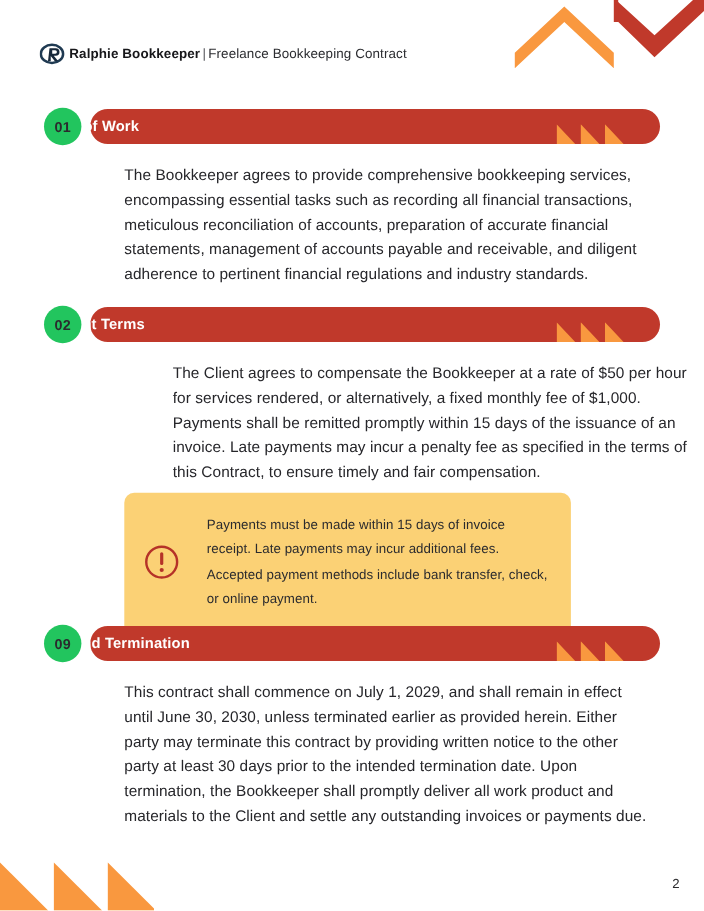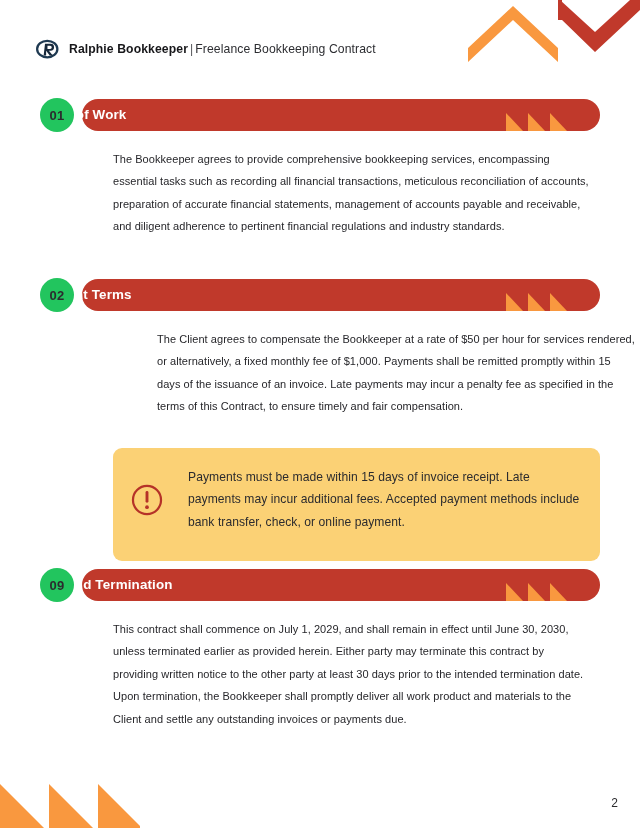--- a/index.html
+++ b/index.html
@@ -36,21 +36,21 @@
     left: 0;
   }
 
   
   .header {
     position: absolute;
     left: 36px;
     top: 36px;
     display: flex;
     align-items: center;
-    gap: 9px;
+    gap: 3px;
     height: 26px;
   }
   .logo-mark {
     width: 24px;
     height: 24px;
     flex: 0 0 24px;
     display: block;
   }
   .header-text {
     font-size: 12.2px;
@@ -131,32 +131,32 @@
     width: 72px;
     height: 18px;
     z-index: 1;
   }
 
   
   .body-text {
     position: absolute;
     left: 113px;
     width: 478px;
-    font-size: 11px;
+    font-size: 14px;
     line-height: 22.4px;
     color: #26262a;
     letter-spacing: 0.005em;
     text-align: left;
   }
 
   
   .callout {
     position: absolute;
     left: 113px;
-    width: 487px;
+    width: 406px;
     background: #fbd175;
     border-radius: 9px;
     display: flex;
     align-items: center;
     box-sizing: border-box;
     padding: 18px 20px 28px 17px;
   }
   .callout-icon {
     flex: 0 0 34px;
     width: 34px;

